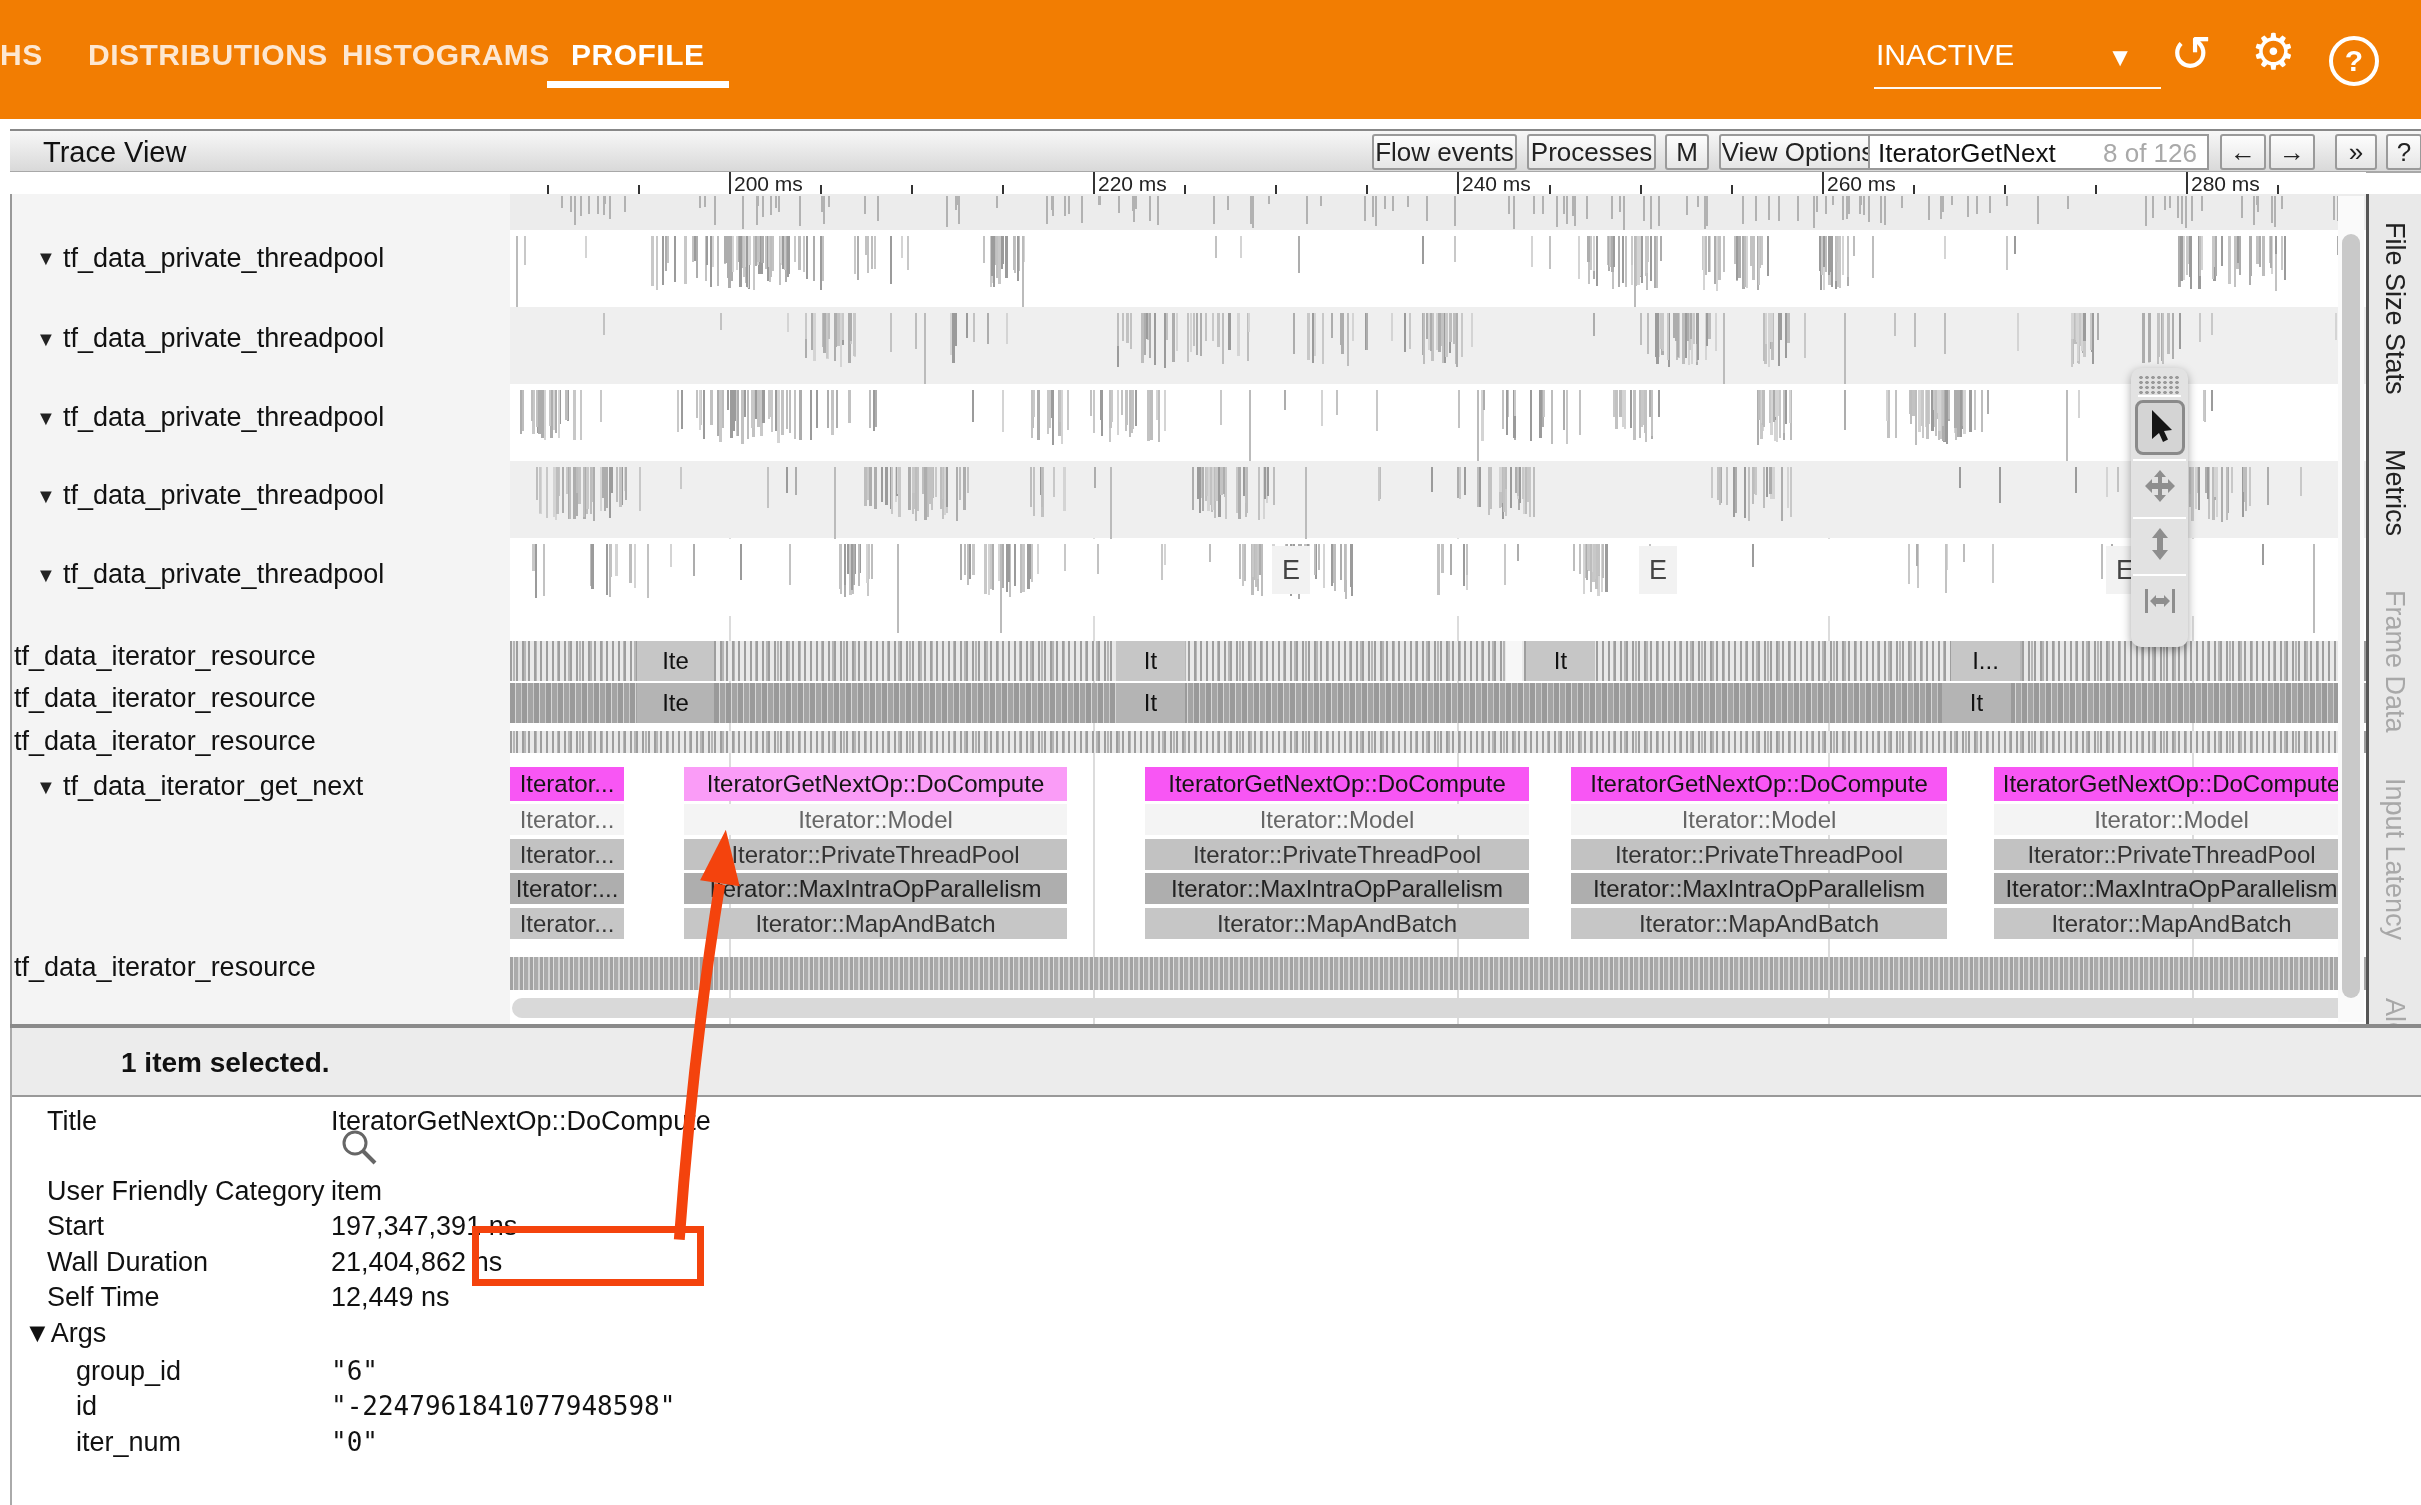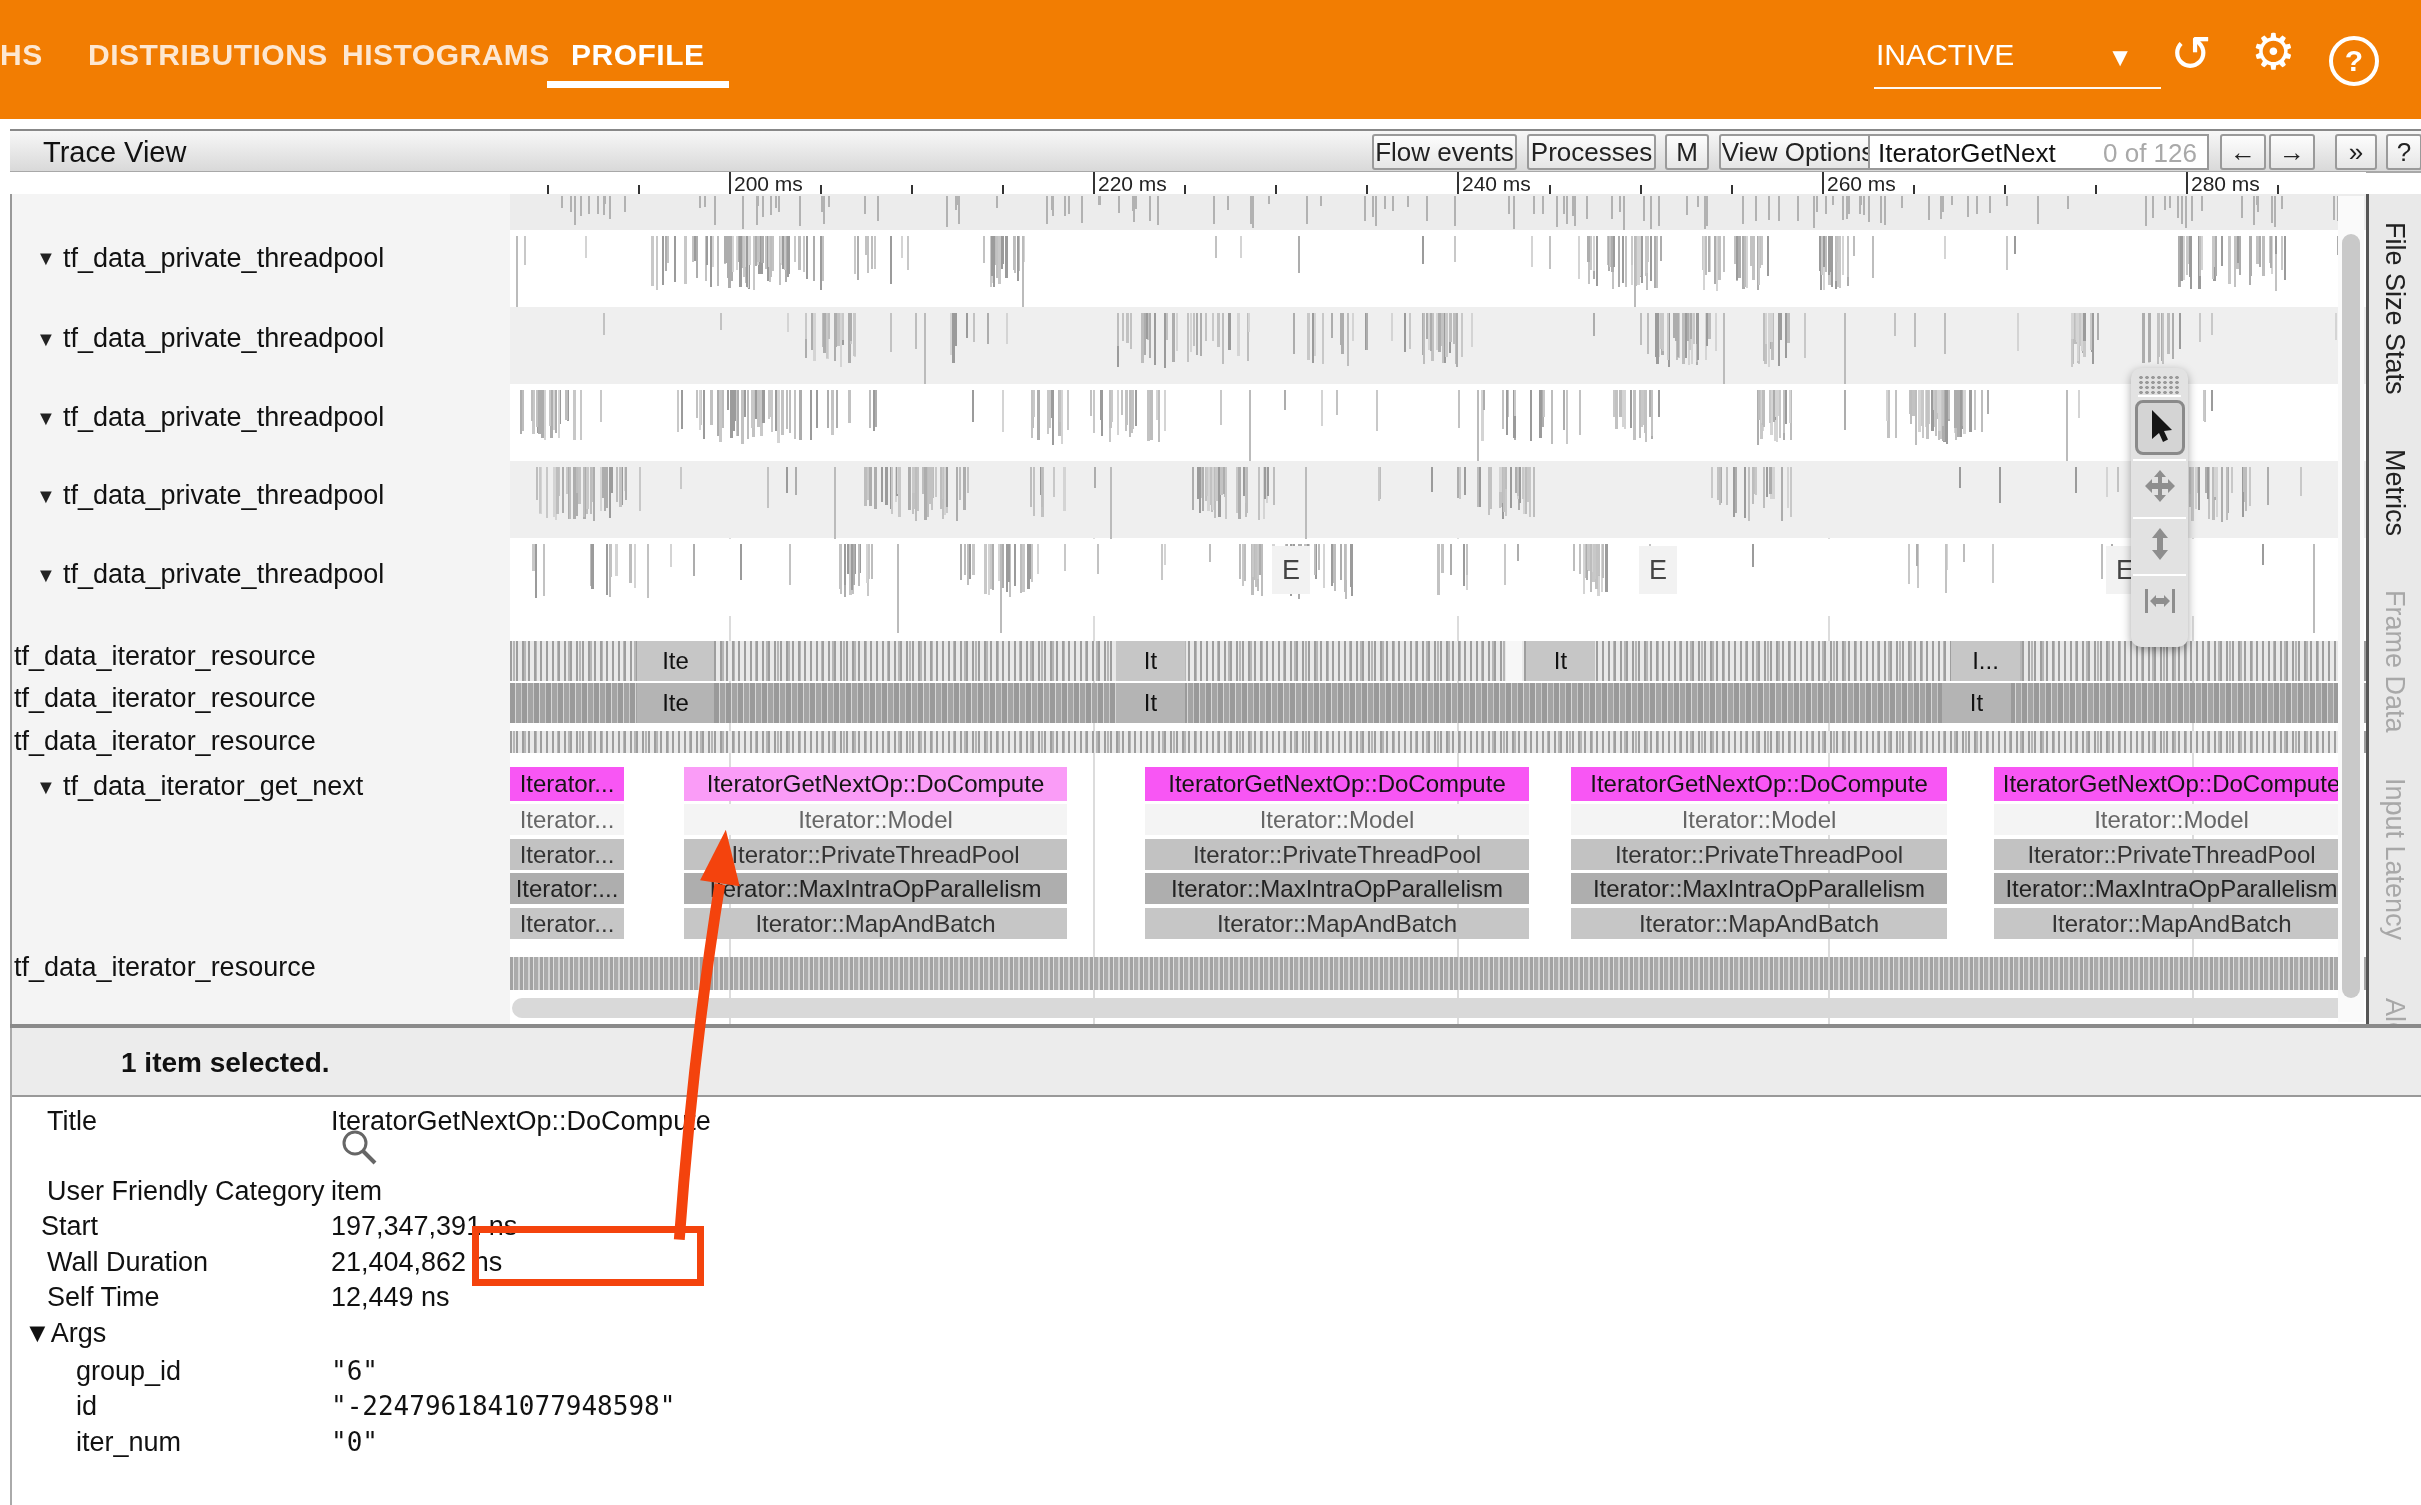--- a/index.html
+++ b/index.html
@@ -122,21 +122,21 @@
   <div class="tv-toolbar">
     <span class="tv-title">Trace View</span>
     <div id="tv-buttons">
         <div class="tv-btn" style="left: 1362px; width: 145px;">Flow events</div>
         <div class="tv-btn" style="left: 1517px; width: 129px;">Processes</div>
         <div class="tv-btn" style="left: 1655px; width: 44px;">M</div>
         <div class="tv-btn" style="left: 1709px; width: 158px;">View Options</div>
       </div>
     <div class="search-box" style="left:1858px;width:341px;">
       <span class="sv">IteratorGetNext</span>
-      <span class="sc">0 of 126</span>
+      <span class="sc">8 of 126</span>
     </div>
     <div id="tv-nav">
         <div class="tv-btn" style="left: 2210px; width: 46px;">←</div>
         <div class="tv-btn" style="left: 2259px; width: 46px;">→</div>
         <div class="tv-btn" style="left: 2325px; width: 42px;">»</div>
         <div class="tv-btn" style="left: 2376px; width: 36px;">?</div>
       </div>
   </div>
 
   <div class="axis-strip"></div>
@@ -1446,21 +1446,21 @@
 
   <div class="details" id="details">
     <div class="d-tabbar">
       <span class="d-status">1 item selected.</span>
     </div>
     <div id="d-fields">
         <div class="d-label" style="left: 35px; top: 78px;">Title</div>
         <div class="d-val" style="left: 319px; top: 78px;">IteratorGetNextOp::DoCompute</div>
         <div class="d-label" style="left: 35px; top: 148px;">User Friendly Category</div>
         <div class="d-val" style="left: 319px; top: 148px;">item</div>
-        <div class="d-label" style="left: 29px; top: 183px;">Start</div>
+        <div class="d-label" style="left: 35px; top: 183px;">Start</div>
         <div class="d-val num" style="top: 183px;">197,347,391 ns</div>
         <div class="d-label" style="left: 35px; top: 219px;">Wall Duration</div>
         <div class="d-val num" style="top: 219px;">21,404,862 ns</div>
         <div class="d-label" style="left: 35px; top: 254px;">Self Time</div>
         <div class="d-val num" style="top: 254px;">12,449 ns</div>
       </div>
     <div class="d-label" style="left:12px;top:290px;font-weight:normal;cursor:pointer;">
       <span>▼</span><span>Args</span>
     </div>
     <div id="d-args">

